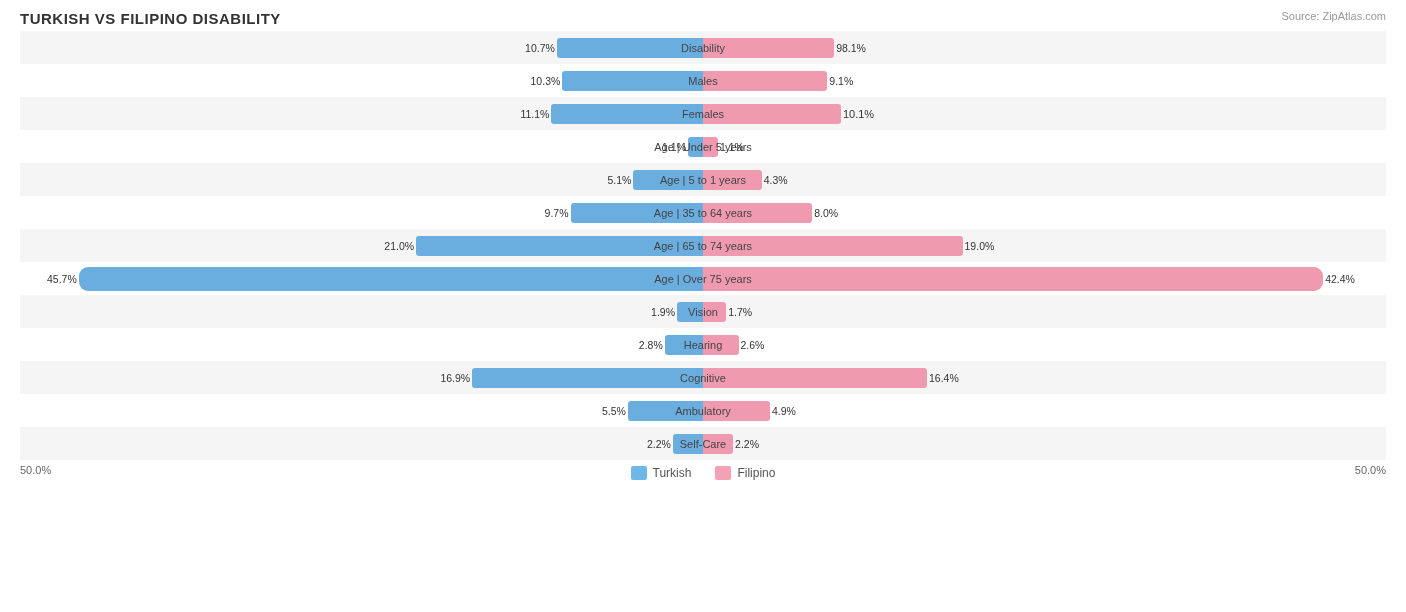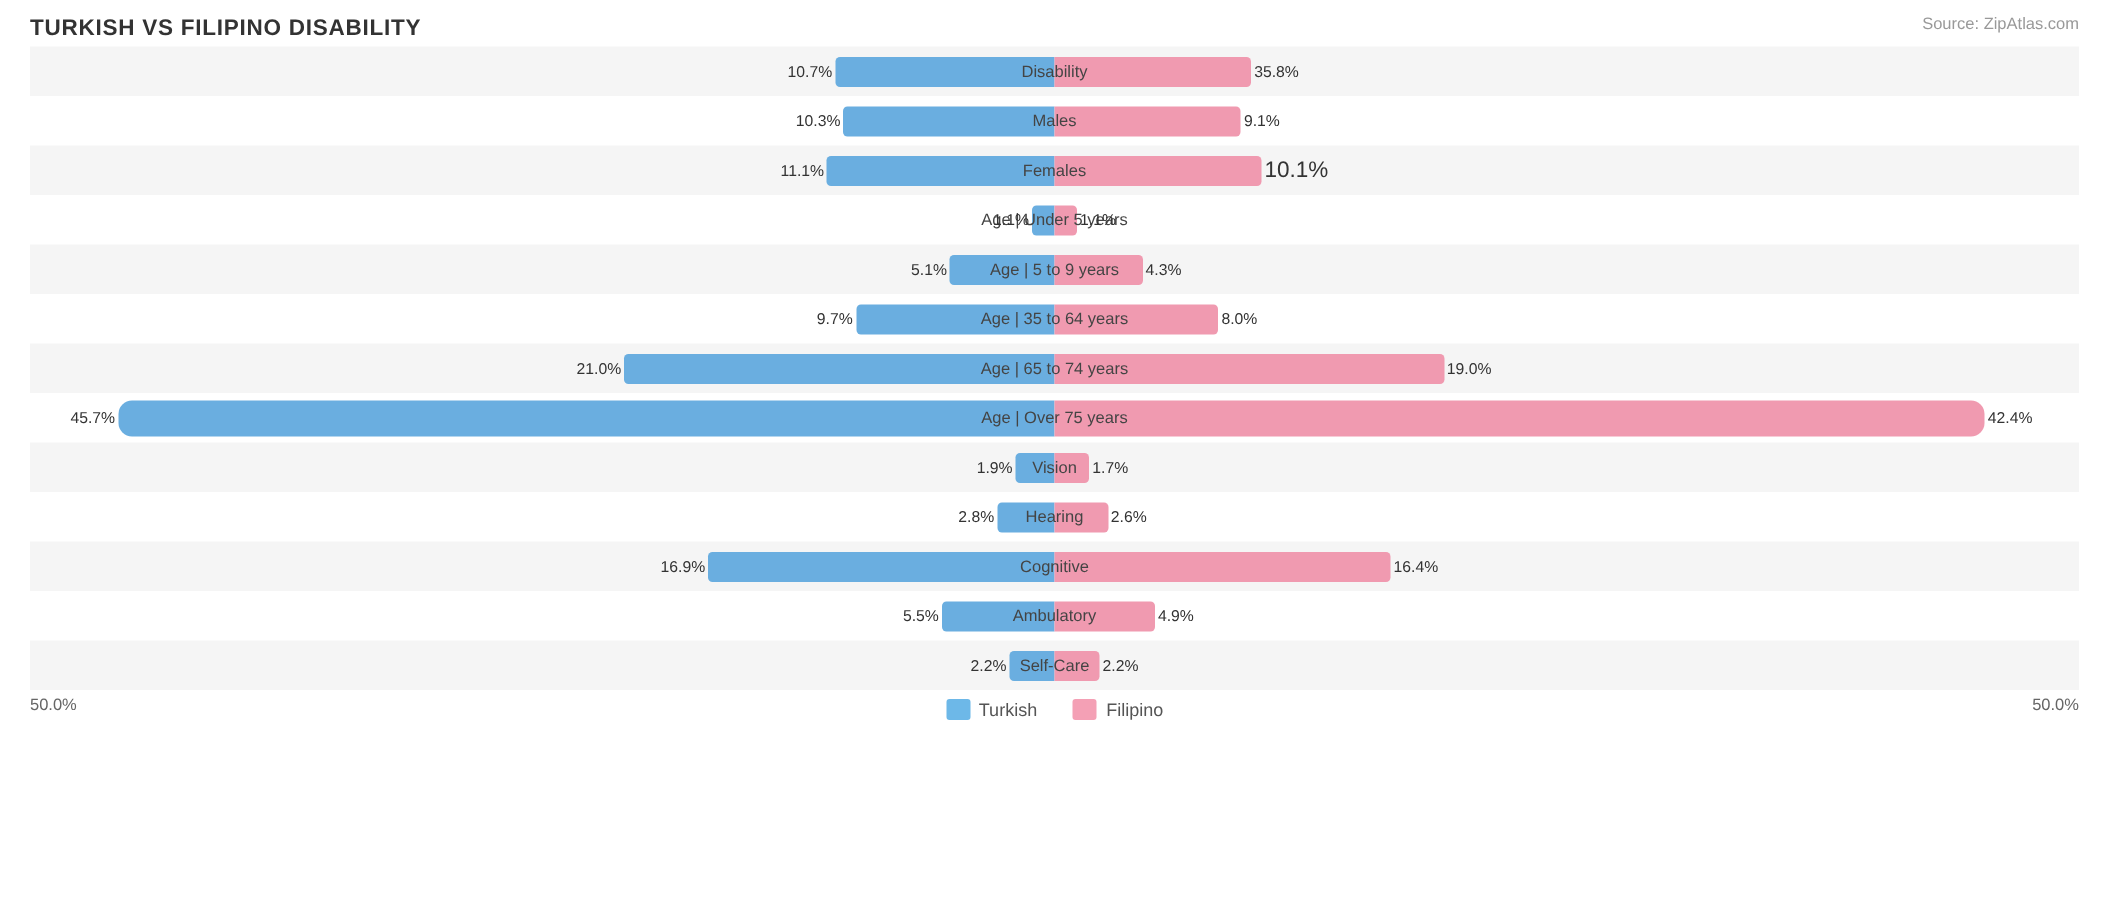--- a/index.html
+++ b/index.html
@@ -131,21 +131,21 @@
           10.7%
         </span>
         <div class="blue-bar" style="width:21.4%; height:20px; border-radius:3px 0 0 3px; background:#6aaee0;">
         </div>
       </div>
       <span class="center-label">Disability</span>
       <div class="row-right" style="position:relative;">
         <div class="pink-bar" style="width:19.2%; height:20px; border-radius:0 3px 3px 0; background:#f09ab0;">
         </div>
         <span style="position:absolute; left: calc(19.2% + 2px); font-size:10.5px; color:#333; white-space:nowrap; z-index:10;">
-          35.8%
+          98.1%
         </span>
       </div>
     </div>
       <div class="chart-row">
       <div class="row-left" style="position:relative;">
         <span style="position:absolute; right: calc(20.6% + 2px); font-size:10.5px; color:#333; white-space:nowrap; z-index:10;">
           10.3%
         </span>
         <div class="blue-bar" style="width:20.6%; height:20px; border-radius:3px 0 0 3px; background:#6aaee0;">
         </div>
@@ -164,21 +164,21 @@
         <span style="position:absolute; right: calc(22.2% + 2px); font-size:10.5px; color:#333; white-space:nowrap; z-index:10;">
           11.1%
         </span>
         <div class="blue-bar" style="width:22.2%; height:20px; border-radius:3px 0 0 3px; background:#6aaee0;">
         </div>
       </div>
       <span class="center-label">Females</span>
       <div class="row-right" style="position:relative;">
         <div class="pink-bar" style="width:20.2%; height:20px; border-radius:0 3px 3px 0; background:#f09ab0;">
         </div>
-        <span style="position:absolute; left: calc(20.2% + 2px); font-size:15px; color:#333; white-space:nowrap; z-index:10;">
+        <span style="position:absolute; left: calc(20.2% + 2px); font-size:11px; color:#333; white-space:nowrap; z-index:10;">
           10.1%
         </span>
       </div>
     </div>
       <div class="chart-row">
       <div class="row-left" style="position:relative;">
         <span style="position:absolute; right: calc(2.2% + 2px); font-size:10.5px; color:#333; white-space:nowrap; z-index:10;">
           1.1%
         </span>
         <div class="blue-bar" style="width:2.2%; height:20px; border-radius:3px 0 0 3px; background:#6aaee0;">
@@ -194,21 +194,21 @@
       </div>
     </div>
       <div class="chart-row">
       <div class="row-left" style="position:relative;">
         <span style="position:absolute; right: calc(10.2% + 2px); font-size:10.5px; color:#333; white-space:nowrap; z-index:10;">
           5.1%
         </span>
         <div class="blue-bar" style="width:10.2%; height:20px; border-radius:3px 0 0 3px; background:#6aaee0;">
         </div>
       </div>
-      <span class="center-label">Age | 5 to 9 years</span>
+      <span class="center-label">Age | 5 to 1 years</span>
       <div class="row-right" style="position:relative;">
         <div class="pink-bar" style="width:8.6%; height:20px; border-radius:0 3px 3px 0; background:#f09ab0;">
         </div>
         <span style="position:absolute; left: calc(8.6% + 2px); font-size:10.5px; color:#333; white-space:nowrap; z-index:10;">
           4.3%
         </span>
       </div>
     </div>
       <div class="chart-row">
       <div class="row-left" style="position:relative;">

